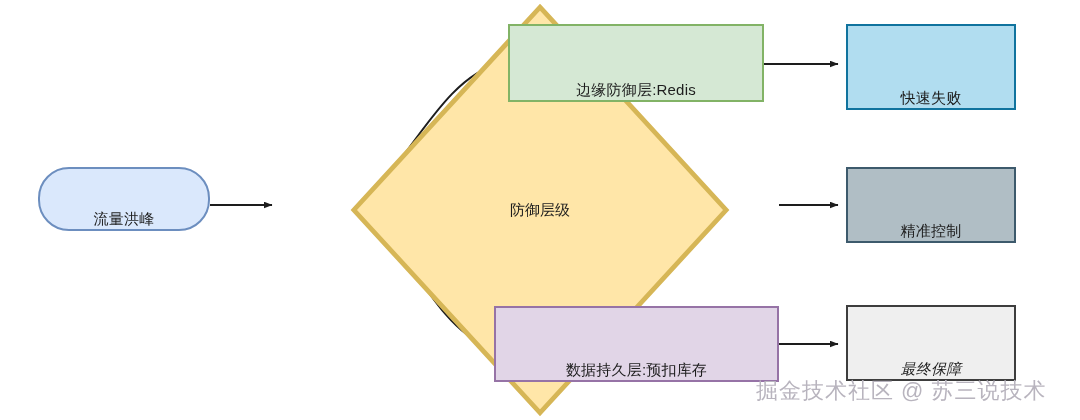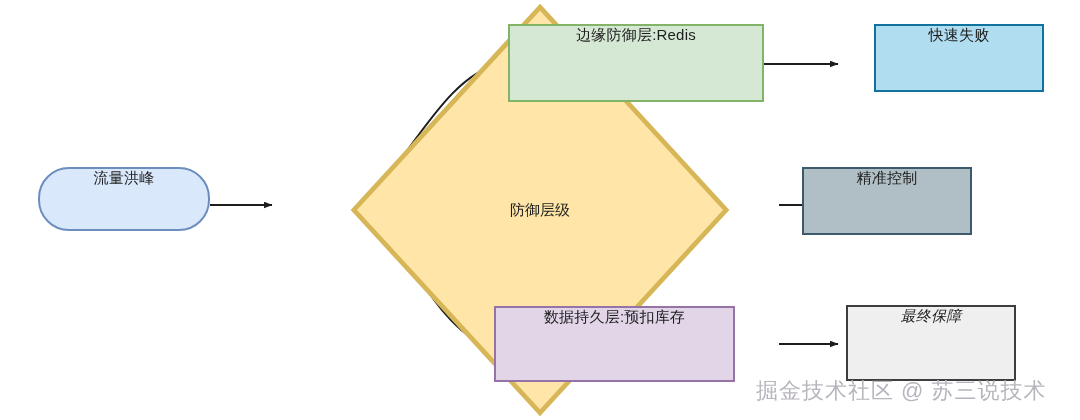--- a/index.html
+++ b/index.html
@@ -22,21 +22,21 @@
     left: 0;
     top: 0;
     width: 1080px;
     height: 420px;
     pointer-events: none;
   }
   .node {
     position: absolute;
     box-sizing: border-box;
     display: flex;
-    align-items: flex-start;
+    align-items: flex-end;
     justify-content: center;
     text-align: center;
     font-size: 15px;
     color: #1d1d1d;
     letter-spacing: 0.2px;
     line-height: 1.25;
     border-style: solid;
     border-width: 2px;
   }
   .node-label {
@@ -63,33 +63,33 @@
     align-items: center;
     justify-content: center;
     font-size: 15px;
     color: #1d1d1d;
   }
   #node-edge-defense {
     left: 508px; top: 24px; width: 256px; height: 78px;
     background: #d5e8d4; border-color: #82b366;
   }
   #node-fast-fail {
-    left: 846px; top: 24px; width: 170px; height: 68px;
-    background: #b1ddf0; border-color: #10739e; margin-left: 28px;
+    left: 846px; top: 24px; width: 170px; height: 86px;
+    background: #b1ddf0; border-color: #10739e;
   }
   #node-business-logic {
     left: 494px; top: 167px; width: 285px; height: 76px;
     background: #f8cecc; border-color: #b85450;
   }
   #node-precise-control {
-    left: 802px; top: 167px; width: 170px; height: 68px;
+    left: 846px; top: 167px; width: 170px; height: 76px;
     background: #b0bec5; border-color: #3d5a6c;
   }
   #node-data-persist {
-    left: 494px; top: 306px; width: 241px; height: 76px;
+    left: 494px; top: 306px; width: 285px; height: 76px;
     background: #e1d5e7; border-color: #9673a6;
   }
   #node-final-guarantee {
     left: 846px; top: 305px; width: 170px; height: 76px;
     background: #efefef; border-color: #3d3d3d; font-style: italic;
   }
 
   
   #watermark {
     position: absolute;

